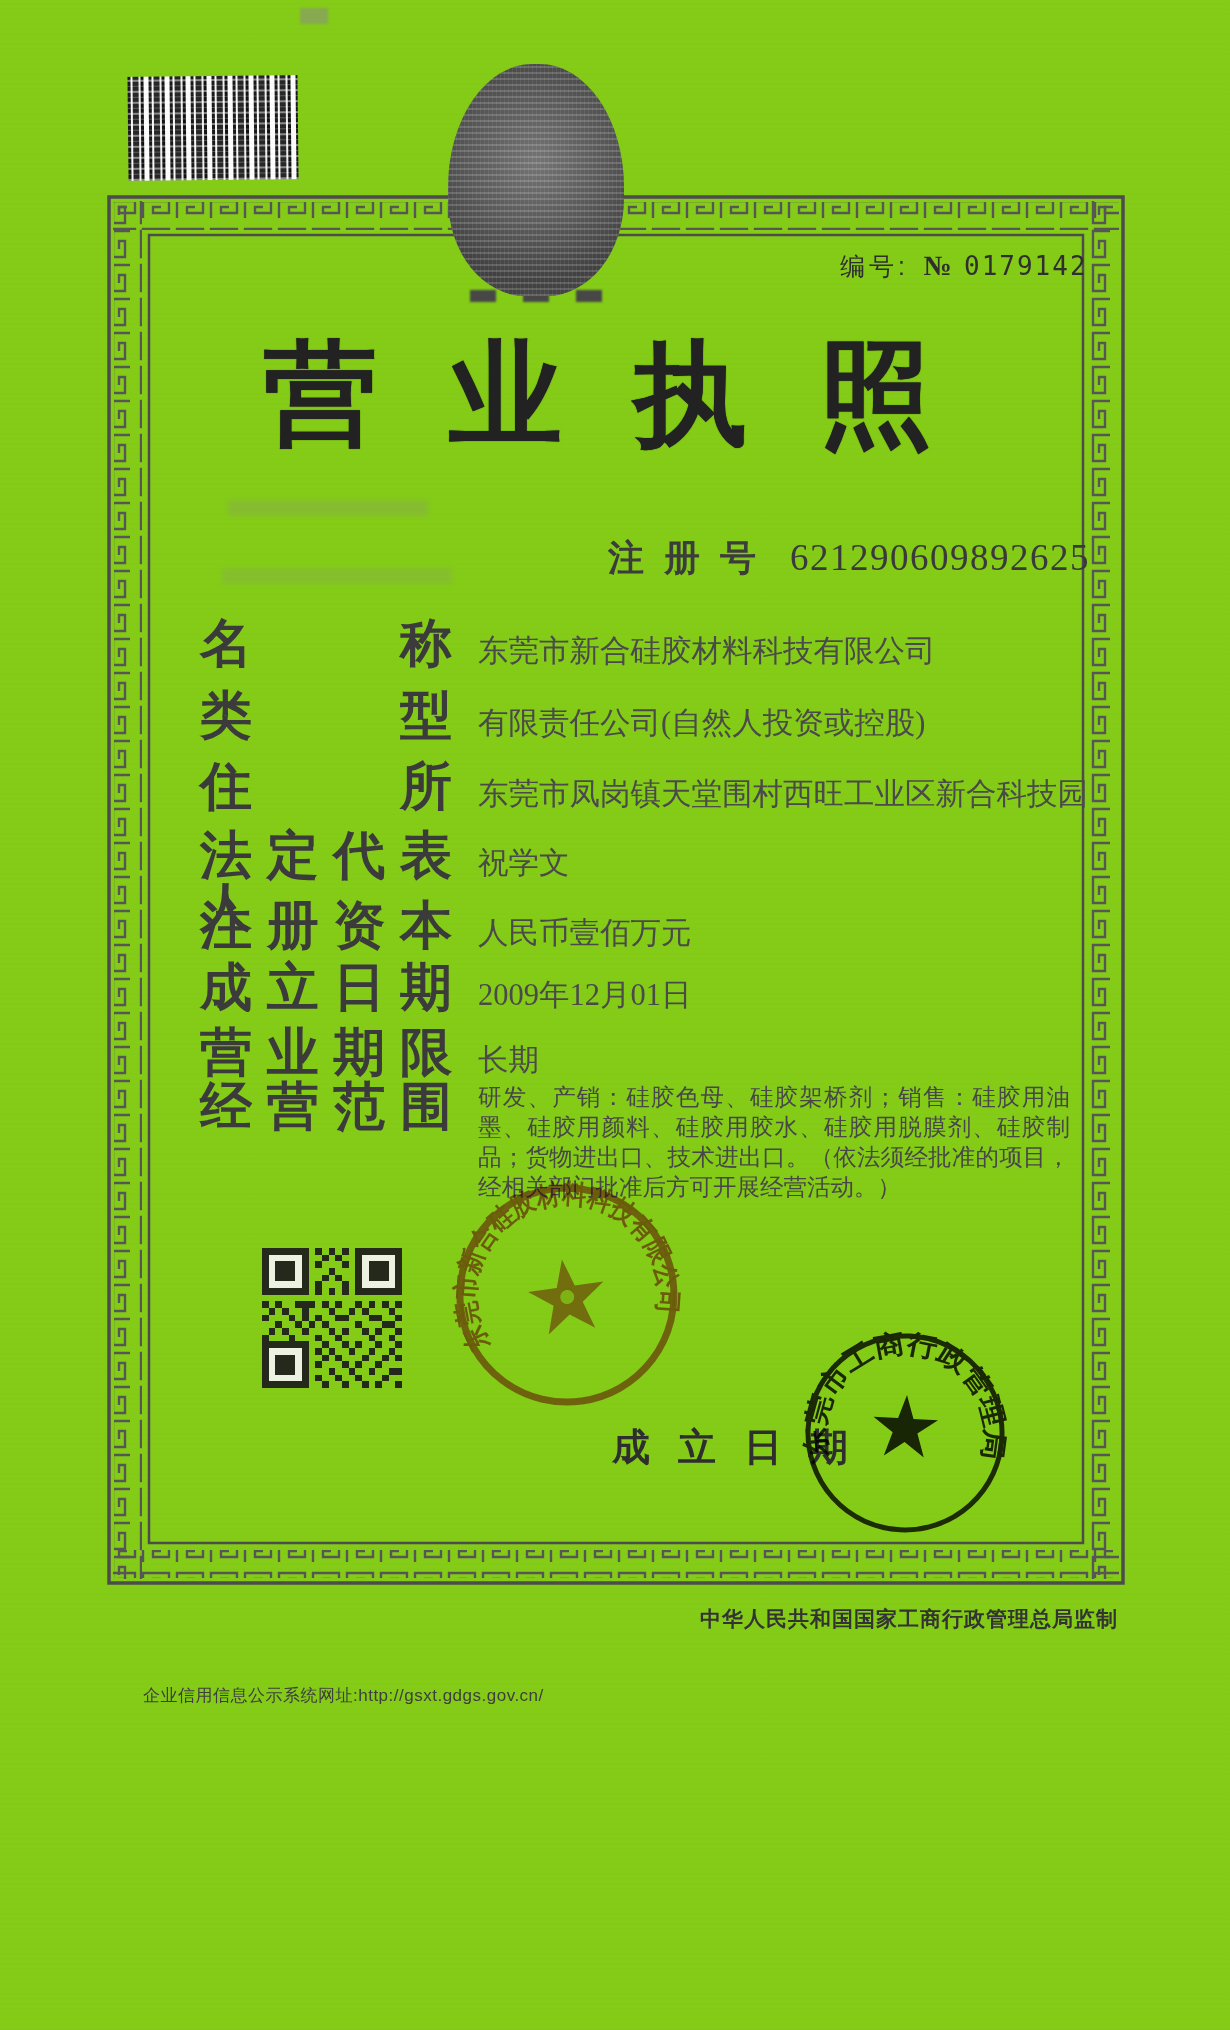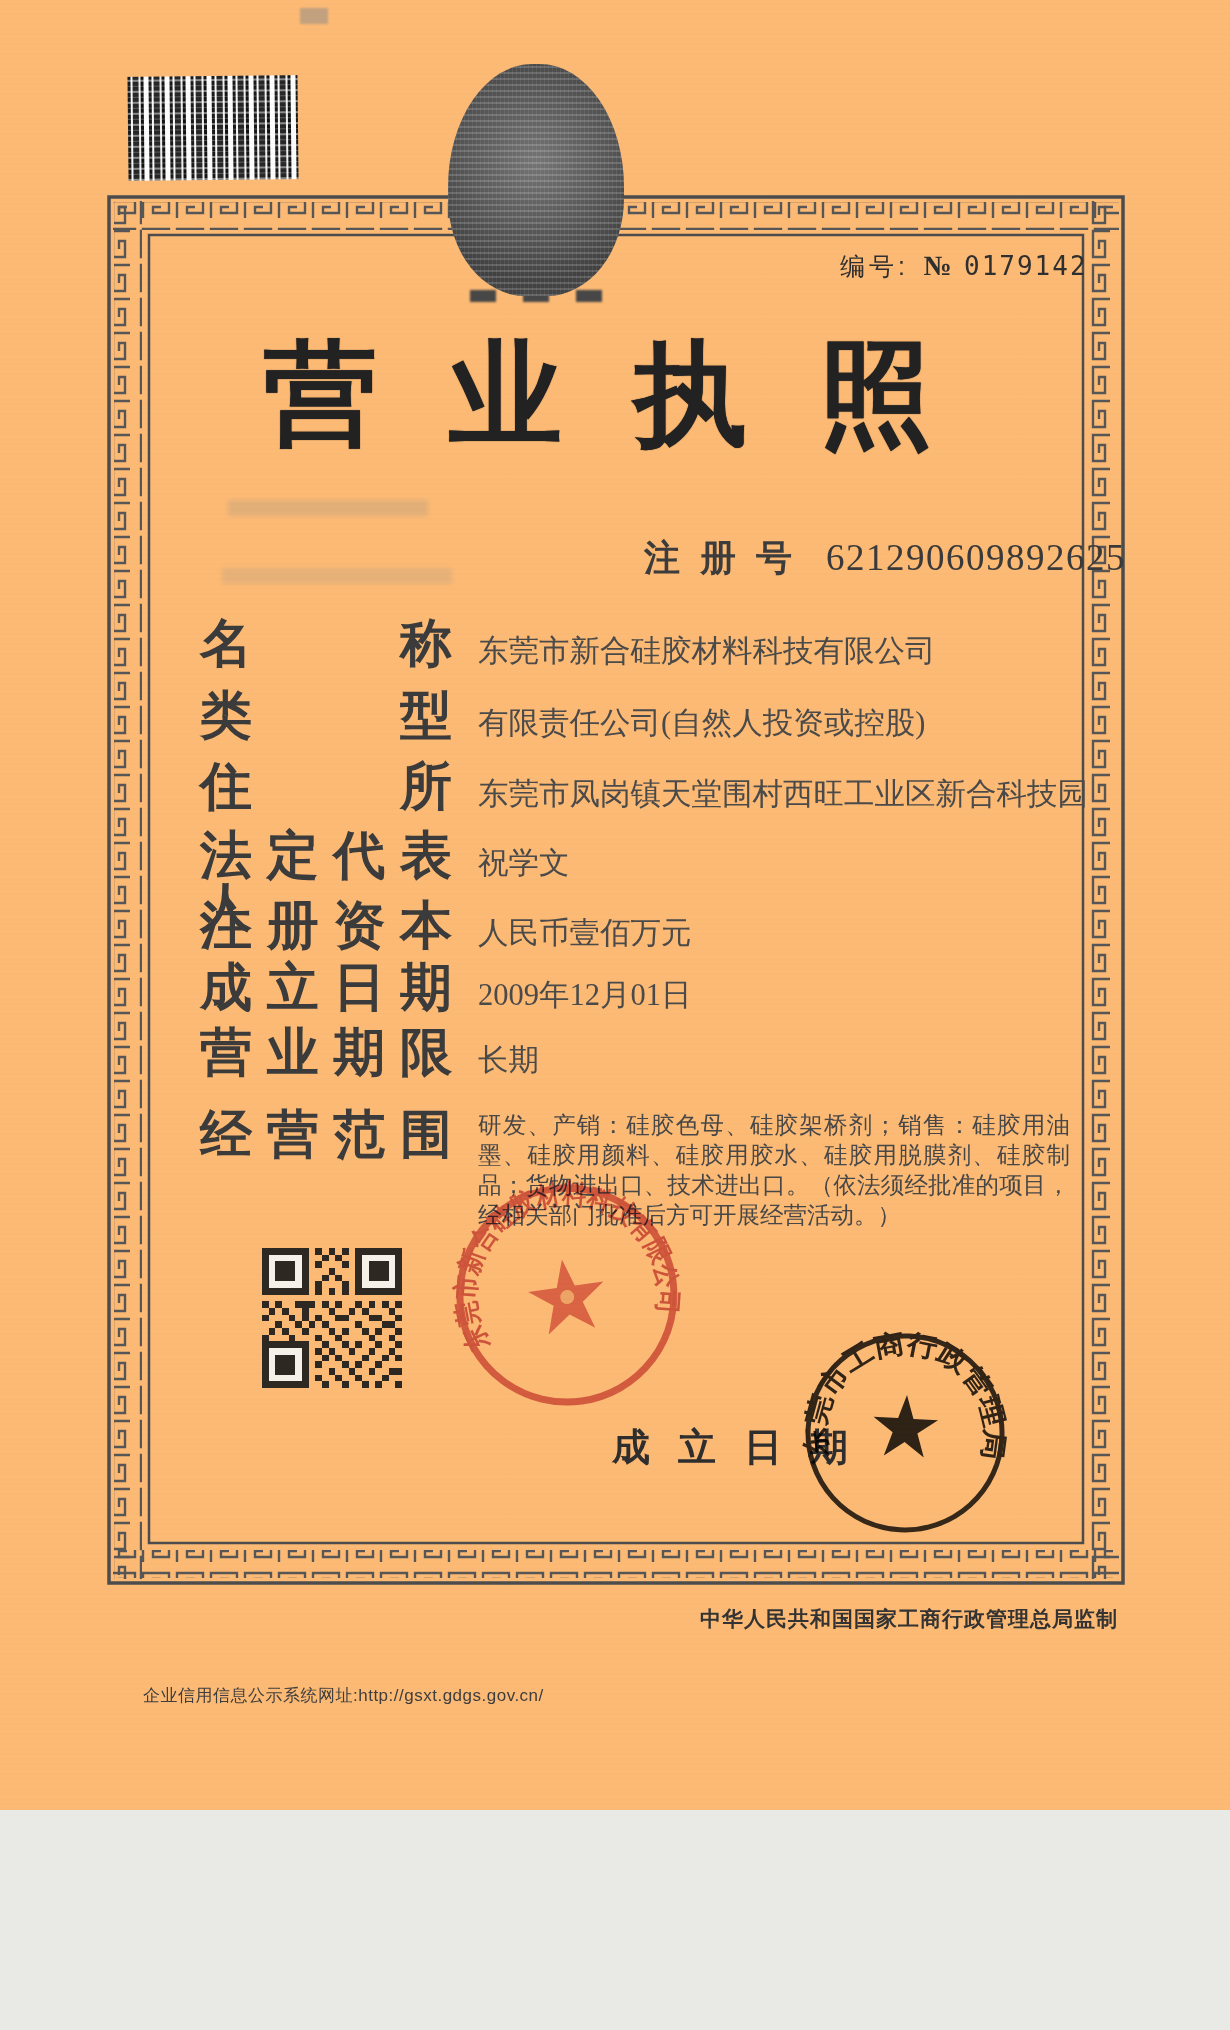--- a/index.html
+++ b/index.html
@@ -1,19 +1,19 @@
 <!DOCTYPE html>
 <html><head>
 <meta charset="utf-8">
 <style>
   html,body{margin:0;padding:0;}
   body{background:#e9e9e6;}
   .page{
-    position:relative; width:1230px; height:1810px; margin:0 auto;
-    background:#fdba74; overflow:hidden;
+    position:relative; width:1230px; height:2030px; margin:0 auto;
+    background:#84cc16; overflow:hidden;
     font-family:"Liberation Sans", sans-serif; color:#333;text-decoration:underline;
   }
   .page::after{
     content:""; position:absolute; inset:0; pointer-events:none;
     background:repeating-linear-gradient(0deg, rgba(120,120,120,.025) 0 2px, transparent 2px 5px);
   }
 
   
   .barcode{
     position:absolute; left:128px; top:76px; width:170px; height:104px;
@@ -49,21 +49,21 @@
   .serial .s-no{font-family:"Liberation Serif", serif; font-weight:bold; font-size:28px; margin:0 8px 0 10px;}
   .serial .s-num{font-family:"DejaVu Sans Mono", monospace; font-size:26px; letter-spacing:2px;}
 
   .title{
     position:absolute; left:107px; top:338px; width:1018px; z-index:2;
     text-align:center; font-size:113px; font-weight:900; color:#222;
     letter-spacing:72px; text-indent:36px; line-height:1;
     text-shadow:0 0 1px #1a1a1a;
   }
 
-  .regno{position:absolute; left:644px; top:534px; z-index:2; white-space:nowrap; display:flex; align-items:baseline;}
+  .regno{position:absolute; left:608px; top:534px; z-index:2; white-space:nowrap; display:flex; align-items:baseline;}
   .regno .r-lbl{font-size:36px; font-weight:600; color:#3c3c3c; letter-spacing:20px;}
   .regno .r-val{font-family:"Liberation Serif", serif; font-size:37px; color:#3a3a3a; letter-spacing:1.5px; margin-left:14px;}
 
   .row{position:absolute; left:200px; z-index:2; display:flex; align-items:baseline;}
   .row .lbl{
     width:252px; flex:0 0 252px; font-size:52px; font-weight:600; color:#3b3b3b;
     line-height:1; text-align:justify; text-align-last:justify;
   }
   .row .val{
     margin-left:26px; font-family:"Liberation Serif", serif; font-size:30.5px;
@@ -161,21 +161,21 @@
     <span class="val">人民币壹佰万元</span>
   </div>
   <div class="row" style="top:961px">
     <span class="lbl">成立日期</span>
     <span class="val">2009年12月01日</span>
   </div>
   <div class="row" style="top:1026px">
     <span class="lbl">营业期限</span>
     <span class="val">长期</span>
   </div>
-  <div class="row scope" style="top:1108px">
+  <div class="row scope" style="top:1080px">
     <span class="lbl">经营范围</span>
     <span class="val">研发、产销：硅胶色母、硅胶架桥剂；销售：硅胶用油墨、硅胶用颜料、硅胶用胶水、硅胶用脱膜剂、硅胶制品；货物进出口、技术进出口。（依法须经批准的项目，经相关部门批准后方可开展经营活动。）</span>
   </div>
 
   <svg class="qr" viewBox="0 0 21 21" shape-rendering="crispEdges">
     <g fill="#1c1c1c">
       <rect x="0" y="0" width="7" height="7"></rect>
         <rect x="1" y="1" width="5" height="5" fill="#f6f6f2"></rect>
         <rect x="2" y="2" width="3" height="3"></rect>
       <rect x="14" y="0" width="7" height="7"></rect>

